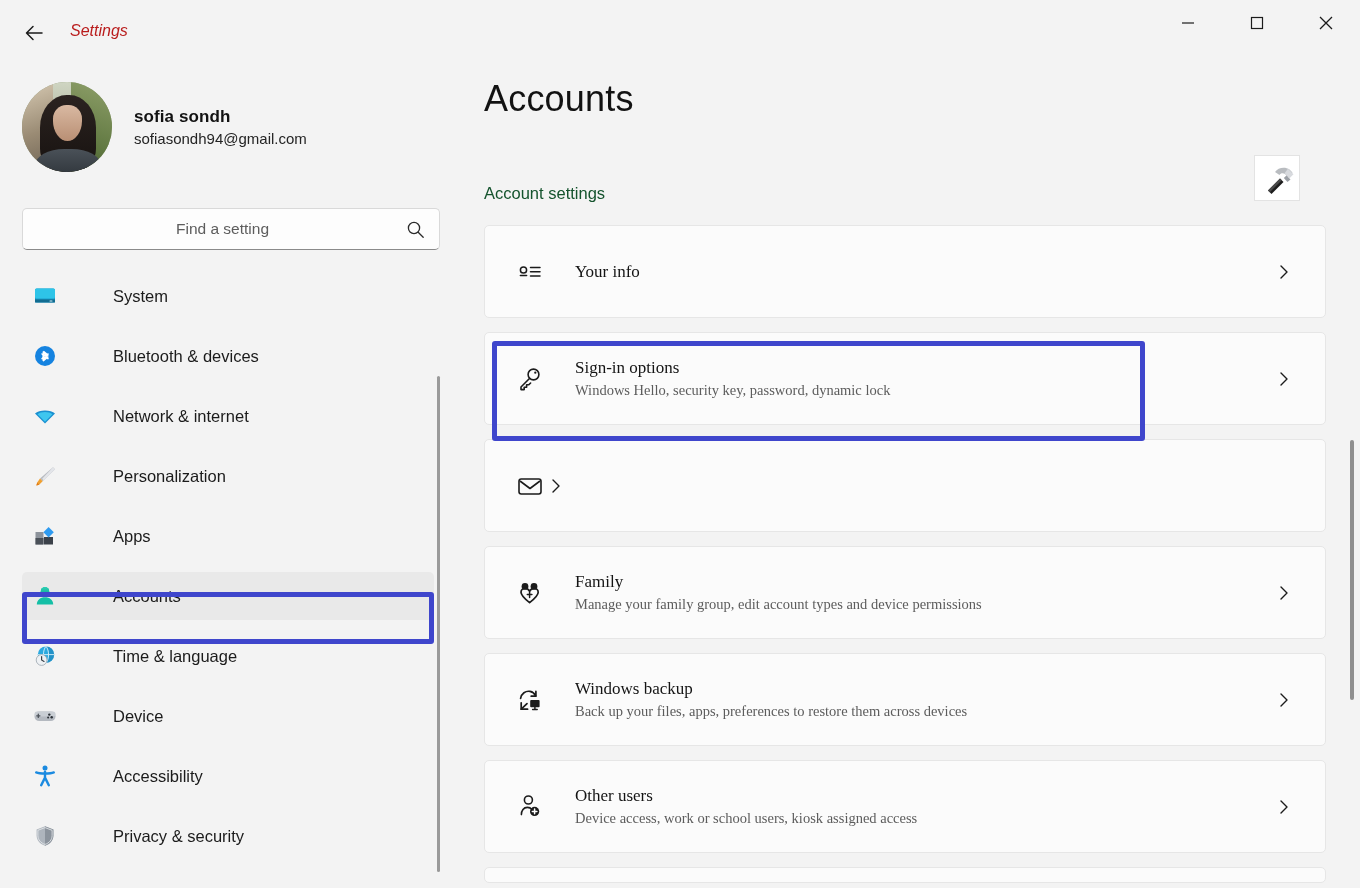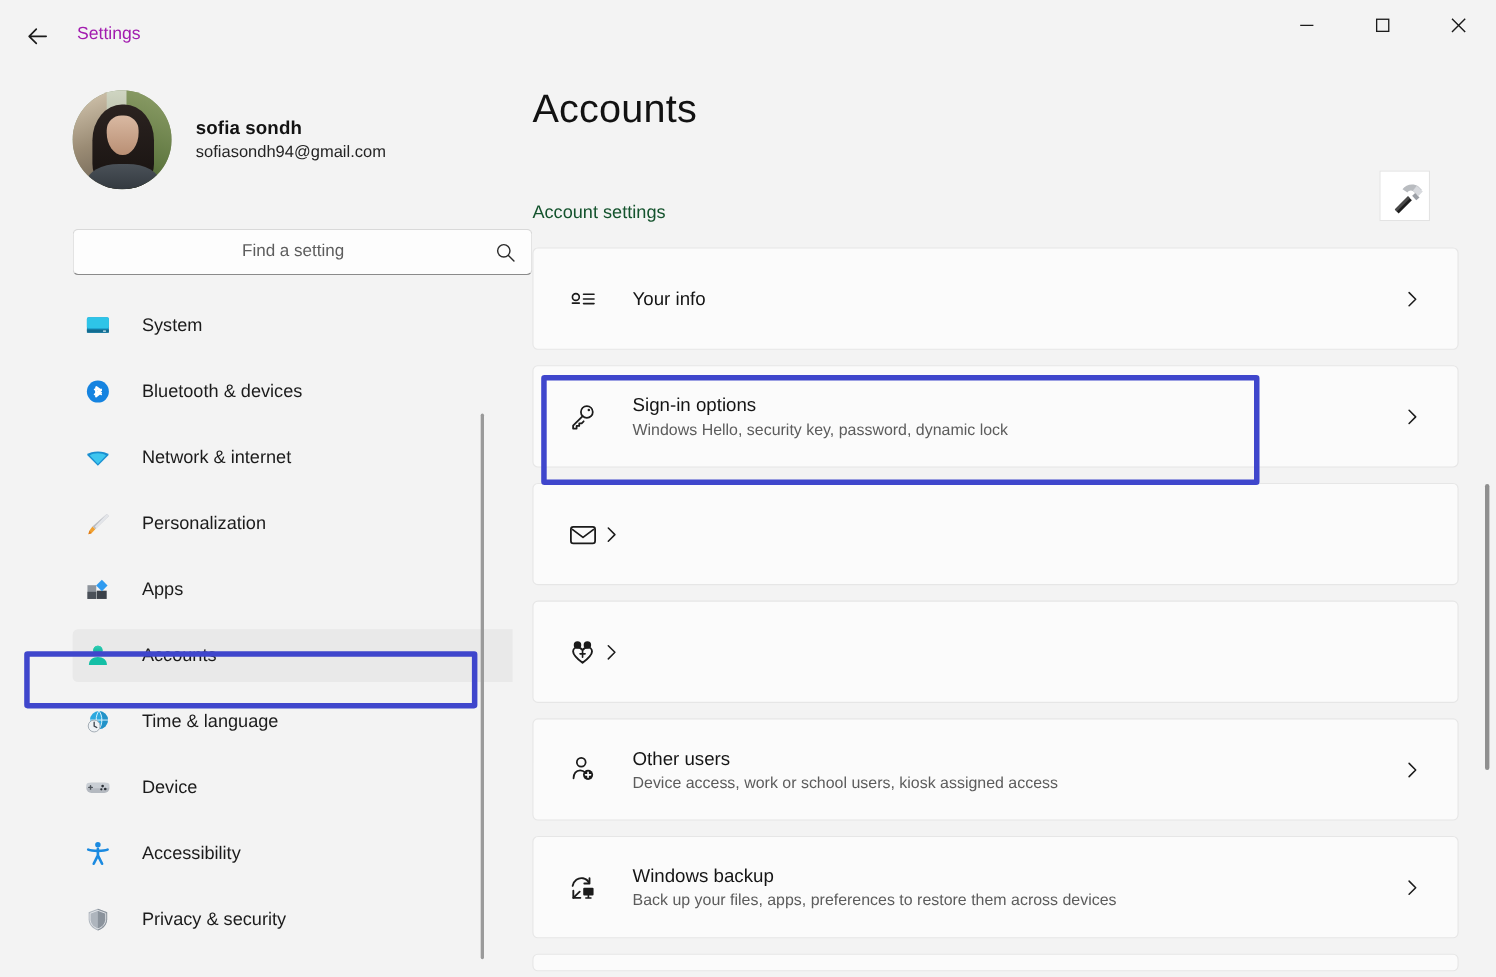--- a/index.html
+++ b/index.html
@@ -26,21 +26,22 @@
     margin-left: 12px; margin-top: 11px;
     display: flex; align-items: center; justify-content: center;
     border-radius: 5px;
     cursor: pointer;
   }
   .back-btn svg { display: block; }
   .app-title {
     margin-top: 22px;
     margin-left: 14px;
     font-size: 16px;
-    color: #a21caf;
+    color: #b91c1c;
+    font-style: italic;
   }
   .win-controls {
     position: absolute;
     right: 0; top: 0;
     display: flex;
   }
   .win-btn {
     width: 69px; height: 45px;
     display: flex; align-items: center; justify-content: center;
     cursor: pointer;
@@ -48,21 +49,20 @@
   .win-btn svg { display: block; }
 
   
   .shell { display: flex; height: 822px; }
 
   
   .sidebar {
     width: 466px;
     position: relative;
     flex: 0 0 466px;
-    padding-left: 44px;
   }
   .profile {
     display: flex;
     align-items: center;
     margin: 16px 0 0 22px;
   }
   .avatar {
     width: 90px; height: 90px;
     border-radius: 50%;
     overflow: hidden;
@@ -132,20 +132,21 @@
   }
   .navitem {
     height: 48px;
     display: flex;
     align-items: center;
     border-radius: 5px;
     width: 412px;
     margin-bottom: 12px;
     cursor: pointer;
     position: relative;
+    gap: 28px;
   }
   .navitem.selected { background: #e9e9e9; }
   .navitem .nav-ico {
     width: 30px; flex: 0 0 30px;
     display: flex; align-items: center; justify-content: center;
     margin-left: 8px;
   }
   .navitem .nav-label {
     margin-left: 25px;
     font-size: 16.5px;
@@ -183,21 +184,21 @@
   }
   .hammer {
     position: absolute;
     right: 60px;
     top: 89px;
     width: 46px; height: 46px;
     background: #ffffff;
     border: 1px solid #e3e3e3;
   }
 
-  .cards { margin-top: 22px; }
+  .cards { margin-top: 22px; font-family: Liberation Serif, serif; }
   .card {
     width: 842px;
     height: 93px;
     background: #fbfbfb;
     border: 1px solid #e6e6e6;
     border-radius: 5px;
     display: flex;
     align-items: center;
     margin-bottom: 14px;
     cursor: pointer;
@@ -505,39 +506,23 @@
 
       <div class="card">
         <span class="card-ico">
           <svg width="28" height="28" viewBox="0 0 28 28">
             <circle cx="9" cy="7.4" r="3.4" fill="#1b1b1b"></circle>
             <circle cx="18" cy="7.4" r="3.4" fill="#1b1b1b"></circle>
             <path d="M13.6 23.6 C9 20 5 16.6 5 13.2 C5 10.8 7 9.4 9 9.4 C11 9.4 12.6 10.6 13.6 12.2 C14.6 10.6 16.2 9.4 18.2 9.4 C20.2 9.4 22.2 10.8 22.2 13.2 C22.2 16.6 18.2 20 13.6 23.6 Z" fill="none" stroke="#1b1b1b" stroke-width="1.7" stroke-linejoin="round"></path>
             <path d="M13.6 13 V18.4 M11.3 15.4 H15.9" stroke="#1b1b1b" stroke-width="1.5" stroke-linecap="round"></path>
           </svg>
         </span>
-        <span class="card-chev">
-          <svg width="18" height="18" viewBox="0 0 18 18">
-              <path d="M6 3 L12 9 L6 15" fill="none" stroke="#1b1b1b" stroke-width="1.4" stroke-linecap="round" stroke-linejoin="round"></path>
-            </svg>
-        </span>
-      </div>
-
-      <div class="card">
-        <span class="card-ico">
-          <svg width="28" height="28" viewBox="0 0 28 28">
-            <circle cx="12.4" cy="7" r="4" fill="none" stroke="#1b1b1b" stroke-width="1.6"></circle>
-            <path d="M17.4 21.6 C17.4 17.4 15.2 14.4 11.4 14.4 C7.6 14.4 5.4 17.4 5.4 21.6" fill="none" stroke="#1b1b1b" stroke-width="1.6" stroke-linecap="round"></path>
-            <circle cx="18.6" cy="18.4" r="4.6" fill="#1b1b1b"></circle>
-            <path d="M18.6 16.1 V20.7 M16.3 18.4 H20.9" stroke="#fff" stroke-width="1.5" stroke-linecap="round"></path>
-          </svg>
-        </span>
         <span class="card-text">
-          <span class="card-title">Other users</span>
-          <span class="card-sub" style="display:block">Device access, work or school users, kiosk assigned access</span>
+          <span class="card-title">Family</span>
+          <span class="card-sub" style="display:block">Manage your family group, edit account types and device permissions</span>
         </span>
         <span class="card-chev">
           <svg width="18" height="18" viewBox="0 0 18 18">
               <path d="M6 3 L12 9 L6 15" fill="none" stroke="#1b1b1b" stroke-width="1.4" stroke-linecap="round" stroke-linejoin="round"></path>
             </svg>
         </span>
       </div>
 
       <div class="card">
         <span class="card-ico">
@@ -554,20 +539,40 @@
           <span class="card-title">Windows backup</span>
           <span class="card-sub" style="display:block">Back up your files, apps, preferences to restore them across devices</span>
         </span>
         <span class="card-chev">
           <svg width="18" height="18" viewBox="0 0 18 18">
               <path d="M6 3 L12 9 L6 15" fill="none" stroke="#1b1b1b" stroke-width="1.4" stroke-linecap="round" stroke-linejoin="round"></path>
             </svg>
         </span>
       </div>
 
+      <div class="card">
+        <span class="card-ico">
+          <svg width="28" height="28" viewBox="0 0 28 28">
+            <circle cx="12.4" cy="7" r="4" fill="none" stroke="#1b1b1b" stroke-width="1.6"></circle>
+            <path d="M17.4 21.6 C17.4 17.4 15.2 14.4 11.4 14.4 C7.6 14.4 5.4 17.4 5.4 21.6" fill="none" stroke="#1b1b1b" stroke-width="1.6" stroke-linecap="round"></path>
+            <circle cx="18.6" cy="18.4" r="4.6" fill="#1b1b1b"></circle>
+            <path d="M18.6 16.1 V20.7 M16.3 18.4 H20.9" stroke="#fff" stroke-width="1.5" stroke-linecap="round"></path>
+          </svg>
+        </span>
+        <span class="card-text">
+          <span class="card-title">Other users</span>
+          <span class="card-sub" style="display:block">Device access, work or school users, kiosk assigned access</span>
+        </span>
+        <span class="card-chev">
+          <svg width="18" height="18" viewBox="0 0 18 18">
+              <path d="M6 3 L12 9 L6 15" fill="none" stroke="#1b1b1b" stroke-width="1.4" stroke-linecap="round" stroke-linejoin="round"></path>
+            </svg>
+        </span>
+      </div>
+
       <div class="card stub"></div>
 
     </div>
 
     <div class="main-scroll"></div>
   </div>
 </div>
 
 <div class="hl" id="hl-sidebar"></div>
 <div class="hl" id="hl-signin"></div>

